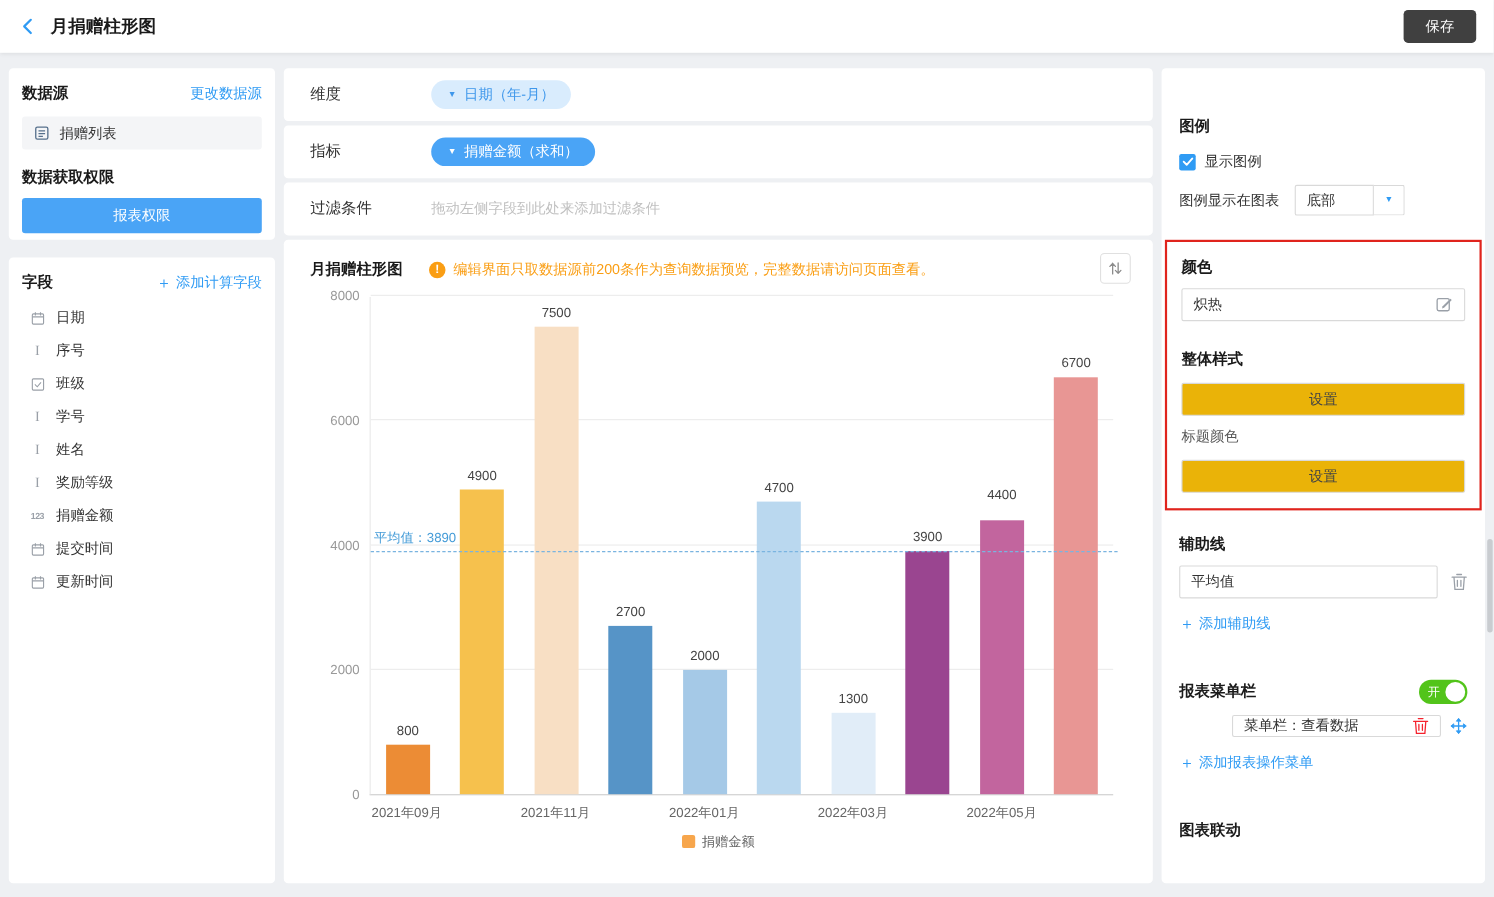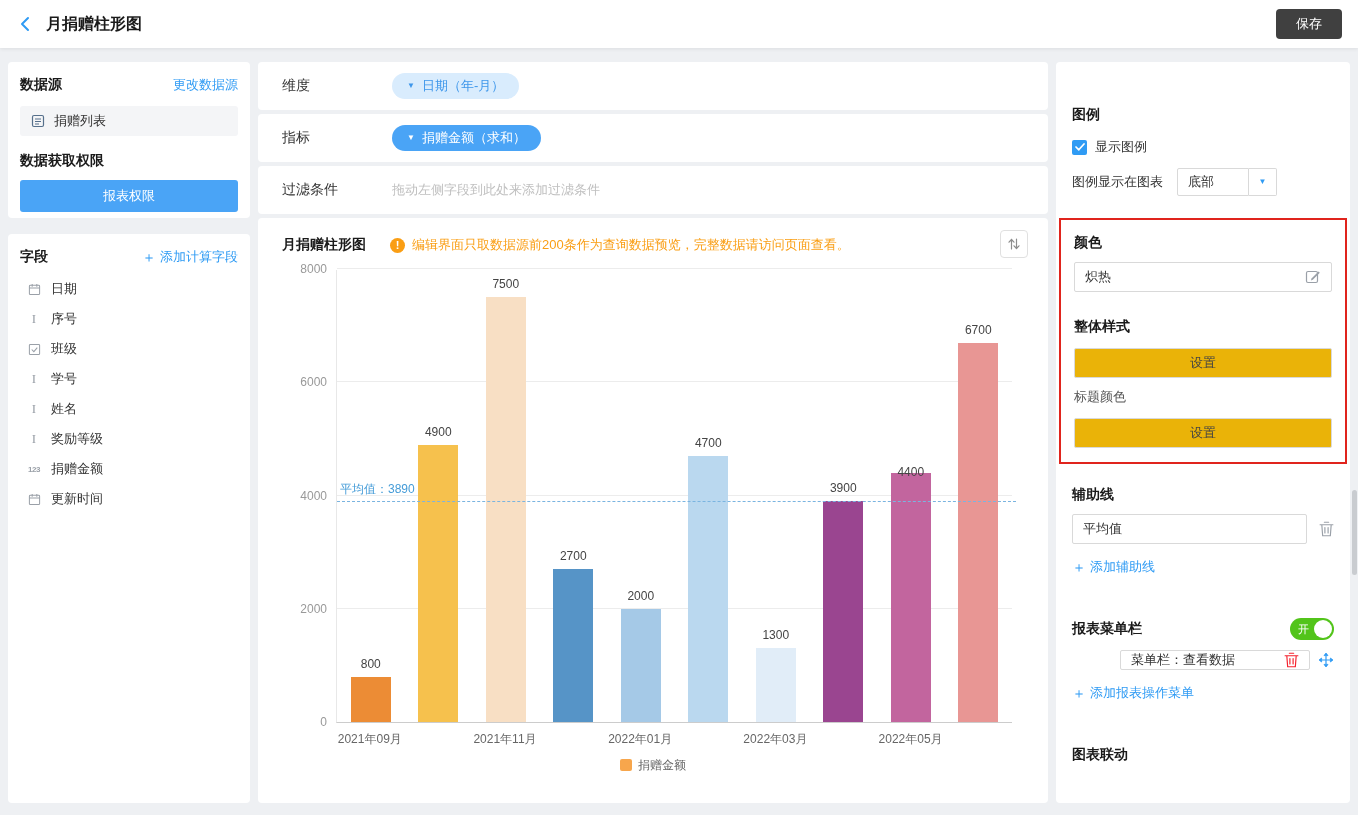--- a/index.html
+++ b/index.html
@@ -235,20 +235,29 @@
               <span class="ficon">
                 <span class="ficon-text">I</span>
               </span>
               <span class="flabel">奖励等级</span>
             </li>
             <li class="field-item">
               <span class="ficon">
                 <span class="ficon-num">123</span>
               </span>
               <span class="flabel">捐赠金额</span>
+            </li>
+            <li class="field-item">
+              <span class="ficon">
+                <svg width="13" height="13" viewBox="0 0 14 14" fill="none" stroke="#9aa0a8" stroke-width="1.1">
+                  <rect x="1.5" y="2.5" width="11" height="10" rx="1"></rect>
+                  <path d="M1.5 5.5h11M4.5 1v3M9.5 1v3"></path>
+                </svg>
+              </span>
+              <span class="flabel">提交时间</span>
             </li>
             <li class="field-item">
               <span class="ficon">
                 <svg width="13" height="13" viewBox="0 0 14 14" fill="none" stroke="#9aa0a8" stroke-width="1.1">
                   <rect x="1.5" y="2.5" width="11" height="10" rx="1"></rect>
                   <path d="M1.5 5.5h11M4.5 1v3M9.5 1v3"></path>
                 </svg>
               </span>
               <span class="flabel">更新时间</span>
             </li>
@@ -310,21 +319,21 @@
             <div class="bar-value" style="left: calc(35% - 34px); bottom: 158.887px;">2700</div>
             <div class="bar" style="left: calc(45% - 20px); height: 113.25px; background: rgb(165, 201, 231);"></div>
             <div class="bar-value" style="left: calc(45% - 34px); bottom: 119.25px;">2000</div>
             <div class="bar" style="left: calc(55% - 20px); height: 266.137px; background: rgb(186, 216, 239);"></div>
             <div class="bar-value" style="left: calc(55% - 34px); bottom: 272.137px;">4700</div>
             <div class="bar" style="left: calc(65% - 20px); height: 73.6125px; background: rgb(225, 237, 248);"></div>
             <div class="bar-value" style="left: calc(65% - 34px); bottom: 79.6125px;">1300</div>
             <div class="bar" style="left: calc(75% - 20px); height: 220.838px; background: rgb(154, 69, 144);"></div>
             <div class="bar-value" style="left: calc(75% - 34px); bottom: 226.838px;">3900</div>
             <div class="bar" style="left: calc(85% - 20px); height: 249.15px; background: rgb(194, 101, 158);"></div>
-            <div class="bar-value" style="left: calc(85% - 34px); bottom: 243px;">4400</div>
+            <div class="bar-value" style="left: calc(85% - 34px); bottom: 265px;">4400</div>
             <div class="bar" style="left: calc(95% - 20px); height: 379.387px; background: rgb(232, 150, 148);"></div>
             <div class="bar-value" style="left: calc(95% - 34px); bottom: 385.387px;">6700</div>
             <div class="avg-line" style="bottom: 220.271px;"></div>
             <div class="avg-label" style="bottom: 224.271px;">平均值：3890</div>
           </div>
         <div class="x-labels" id="x-labels">
             <span class="x-label" style="left: 5%;">2021年09月</span>
             <span class="x-label" style="left: 25%;">2021年11月</span>
             <span class="x-label" style="left: 45%;">2022年01月</span>
             <span class="x-label" style="left: 65%;">2022年03月</span>

